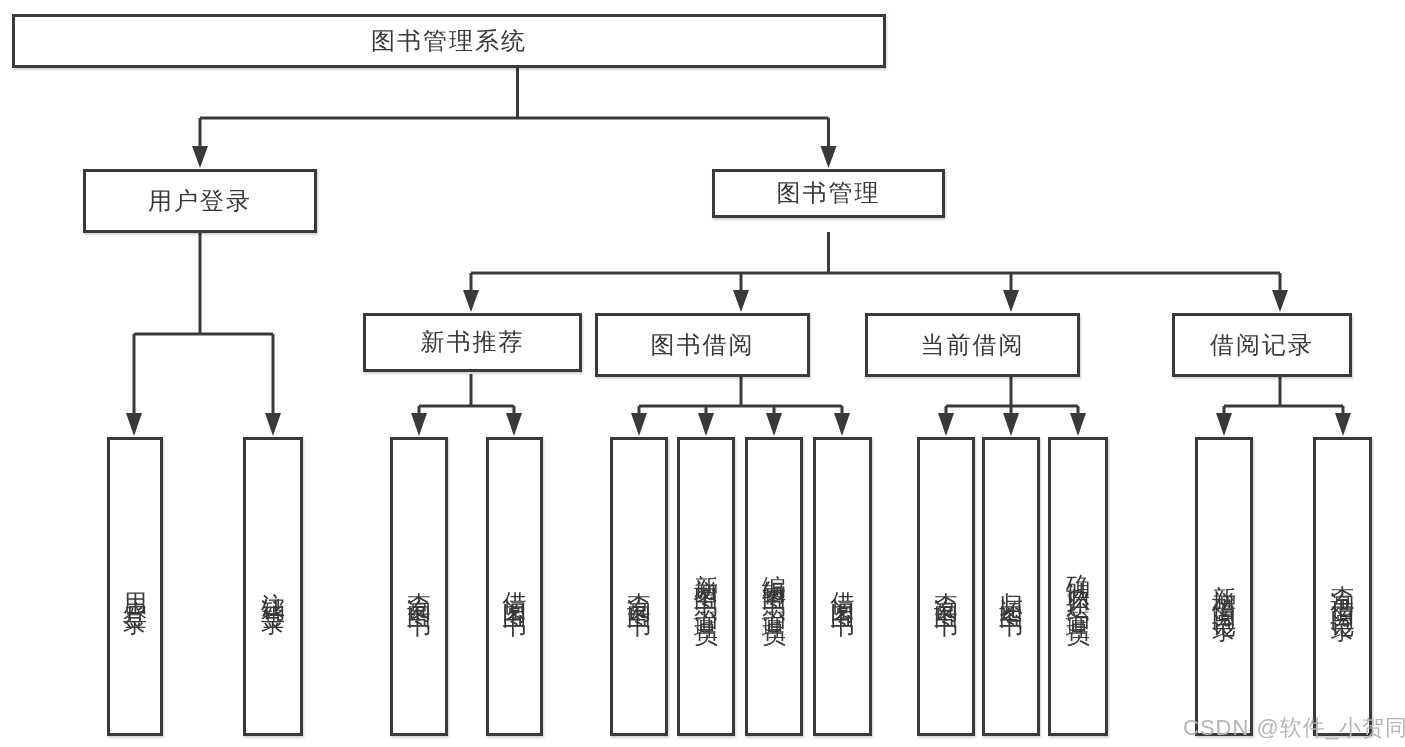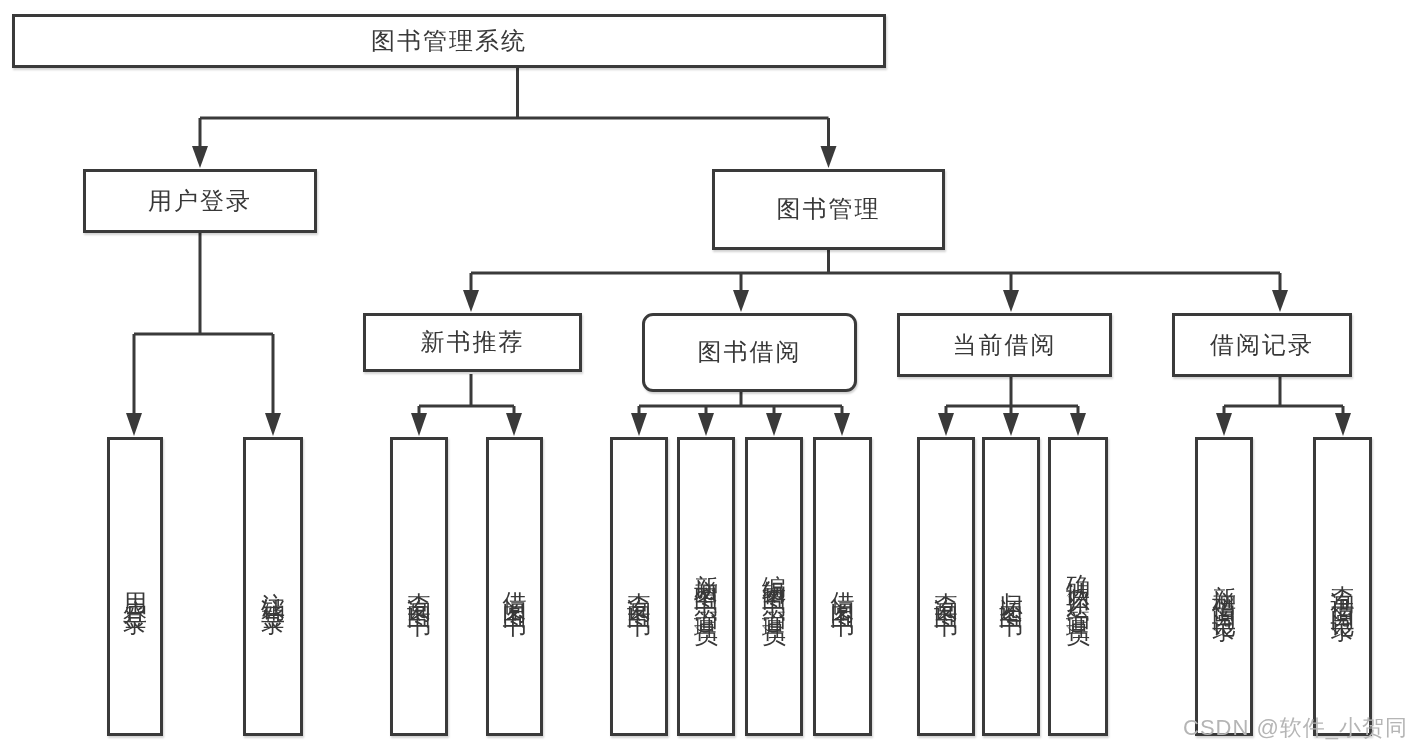--- a/index.html
+++ b/index.html
@@ -100,25 +100,25 @@
     <g>
       <path d="M1280 374 V406 M1224 406 H1343 M1224 406 V420 M1343 406 V420"></path>
       <polygon points="1216,413 1232,413 1224,436" fill="#3a3a3a" stroke="none"></polygon>
       <polygon points="1335,413 1351,413 1343,436" fill="#3a3a3a" stroke="none"></polygon>
     </g>
   </svg>
 
   <div class="node hnode" style="left:12px; top:14px; width:874px; height:54px;">图书管理系统</div>
 
   <div class="node hnode" style="left:83px; top:169px; width:234px; height:64px;">用户登录</div>
-  <div class="node hnode" style="left:712px; top:169px; width:233px; height:81px;">图书管理</div>
+  <div class="node hnode" style="left:712px; top:169px; width:233px; height:49px;">图书管理</div>
 
   <div class="node hnode" style="left:363px; top:313px; width:219px; height:59px;">新书推荐</div>
-  <div class="node hnode" style="left:642px; top:313px; width:215px; height:79px;border-radius:11px;">图书借阅</div>
-  <div class="node hnode" style="left:897px; top:313px; width:215px; height:64px;">当前借阅</div>
+  <div class="node hnode" style="left:595px; top:313px; width:215px; height:64px;">图书借阅</div>
+  <div class="node hnode" style="left:865px; top:313px; width:215px; height:64px;">当前借阅</div>
   <div class="node hnode" style="left:1172px; top:313px; width:180px; height:64px;">借阅记录</div>
 
   <div class="node vnode" style="left:107px; top:437px; width:56px; height:299px;">用户登录</div>
   <div class="node vnode" style="left:243px; top:437px; width:60px; height:299px;">注销登录</div>
 
   <div class="node vnode" style="left:390px; top:437px; width:58px; height:299px;">查询图书</div>
   <div class="node vnode" style="left:486px; top:437px; width:57px; height:299px;">借阅图书</div>
 
   <div class="node vnode" style="left:610px; top:437px; width:58px; height:299px;">查询图书</div>
   <div class="node vnode" style="left:677px; top:437px; width:58px; height:299px;">新增图书（管理员）</div>

